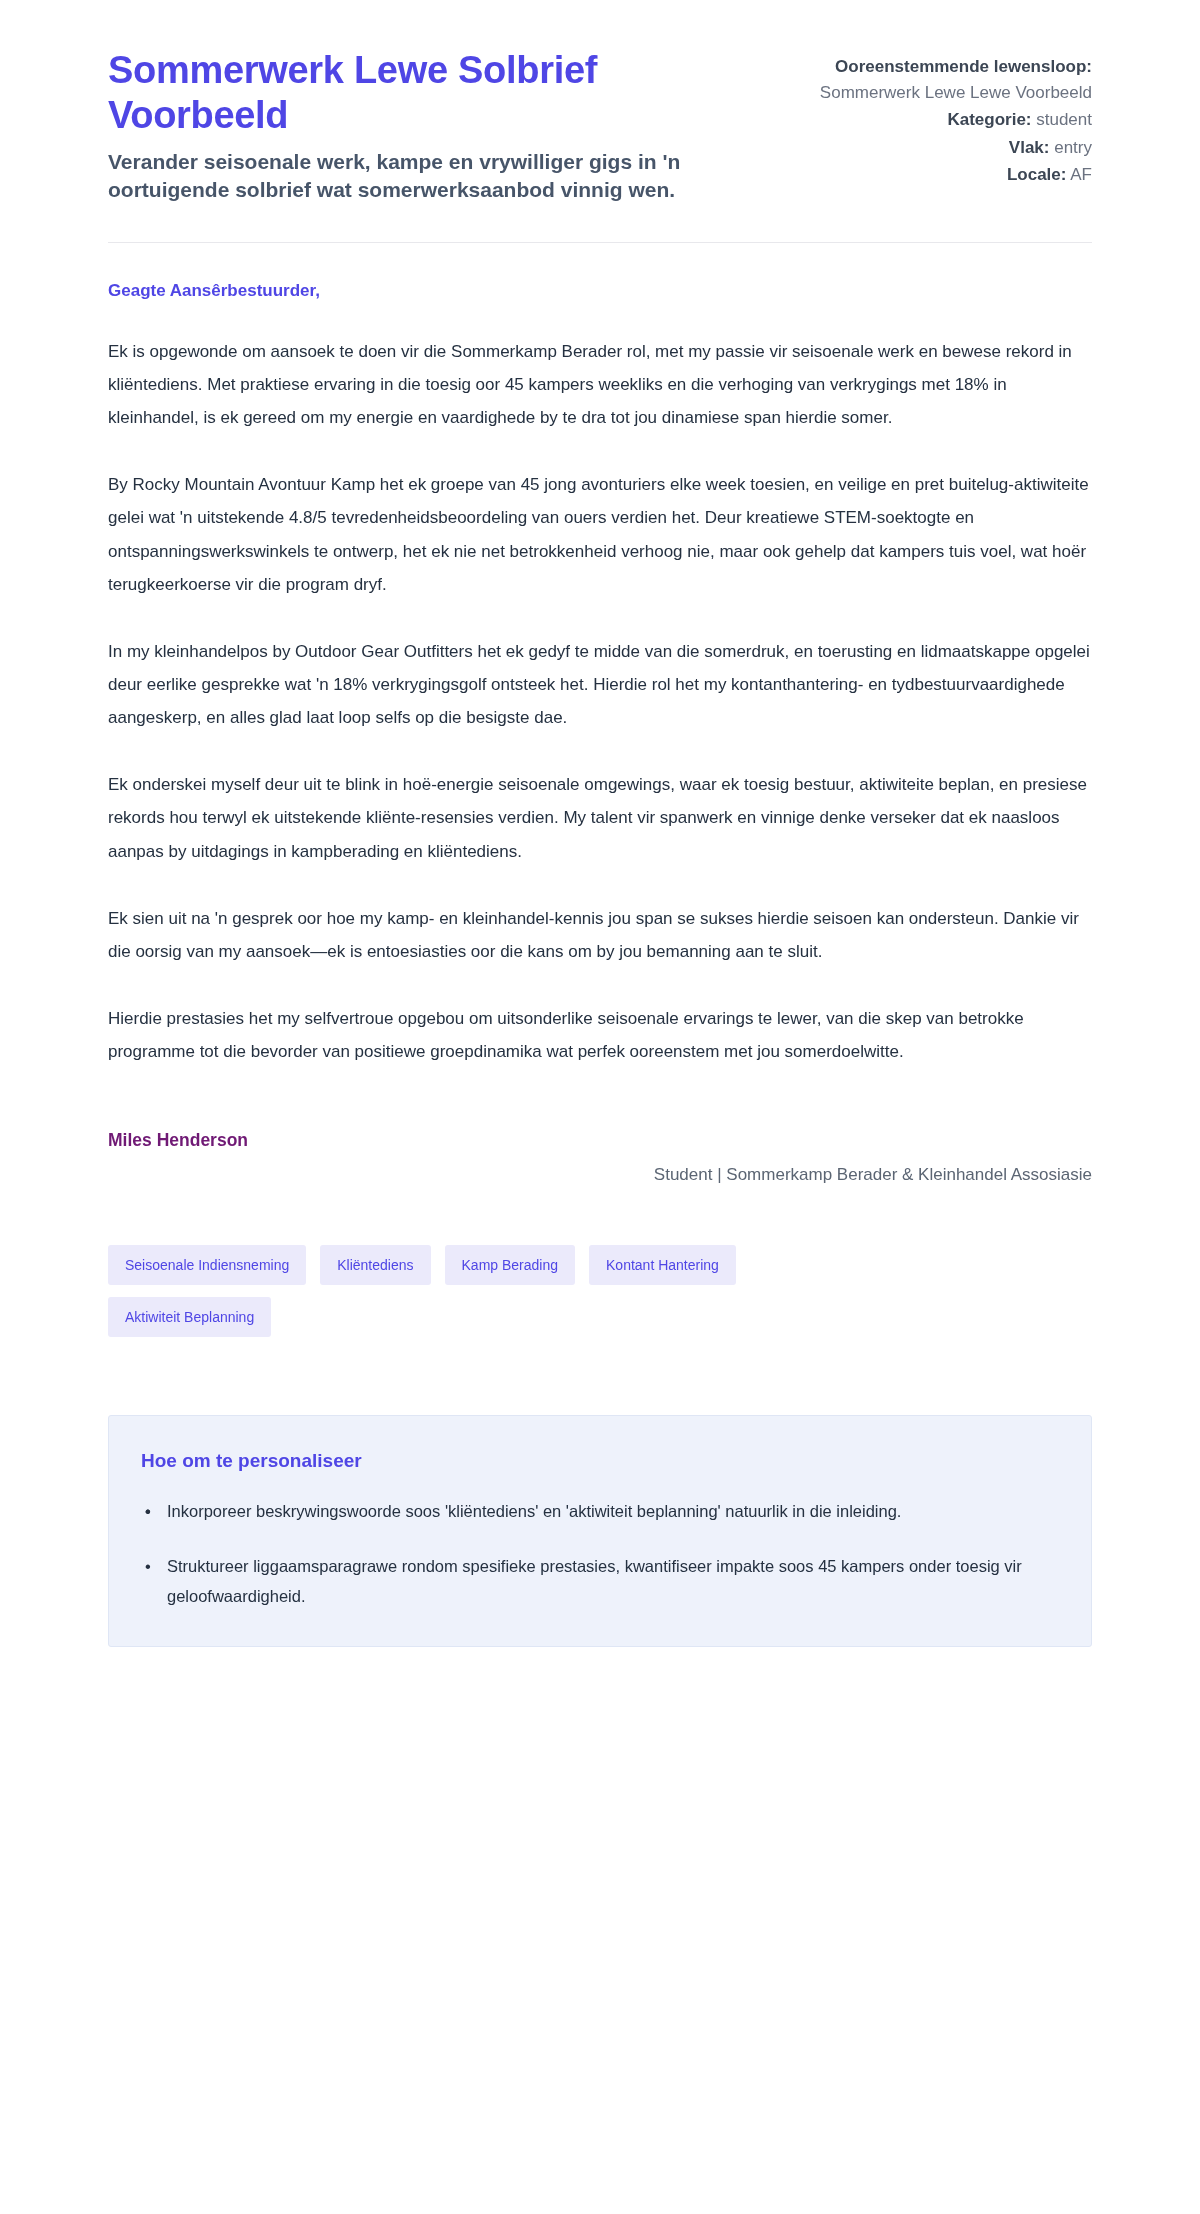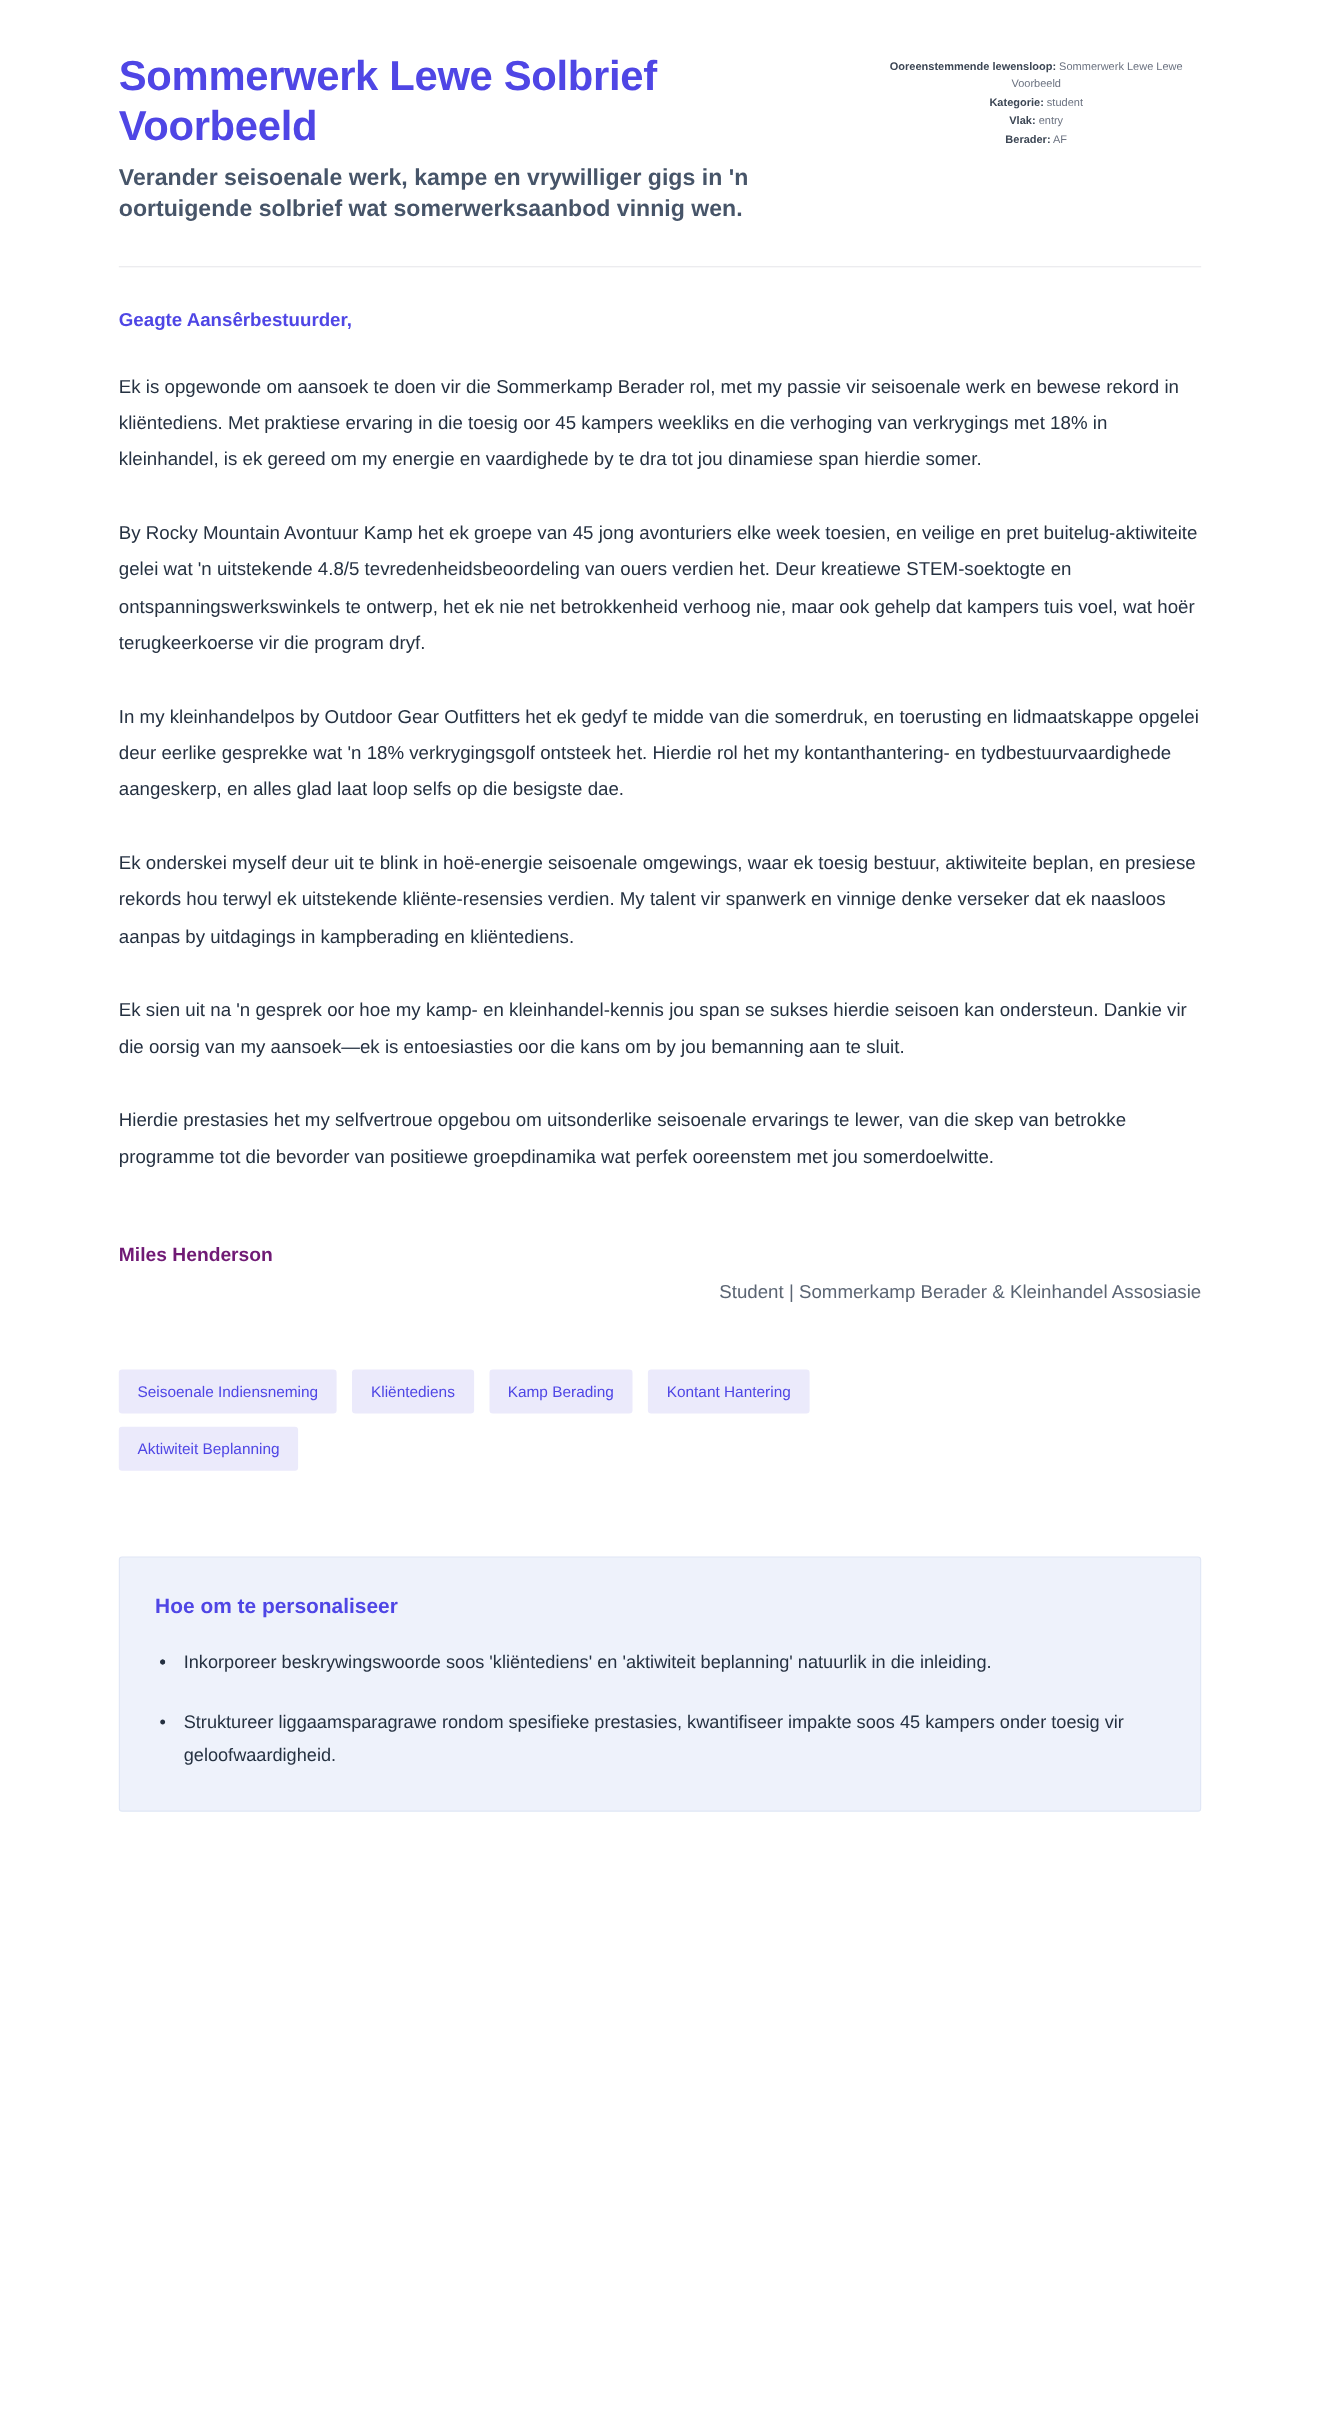--- a/index.html
+++ b/index.html
@@ -45,22 +45,22 @@
     font-size: 21px;
     line-height: 1.34;
     font-weight: 700;
     color: #475569;
     max-width: 690px;
   }
 
   .meta {
     flex: 0 0 auto;
     width: 300px;
-    text-align: center;
-    font-size: 10px;
+    text-align: right;
+    font-size: 17px;
     line-height: 1.5;
     color: #5b6573;
     padding-top: 6px;
   }
   .meta-row { margin-bottom: 2px; }
   .meta-label {
     font-weight: 700;
     color: #3c4654;
   }
   .meta-value { color: #6b7280; }
@@ -179,21 +179,21 @@
       </div>
       <div class="meta-row">
         <span class="meta-label">Kategorie:</span>
         <span class="meta-value">student</span>
       </div>
       <div class="meta-row">
         <span class="meta-label">Vlak:</span>
         <span class="meta-value">entry</span>
       </div>
       <div class="meta-row">
-        <span class="meta-label">Berader:</span>
+        <span class="meta-label">Locale:</span>
         <span class="meta-value">AF</span>
       </div>
     </div>
 
   </div>
 
   <hr class="divider">
 
   <div class="letter">
 

